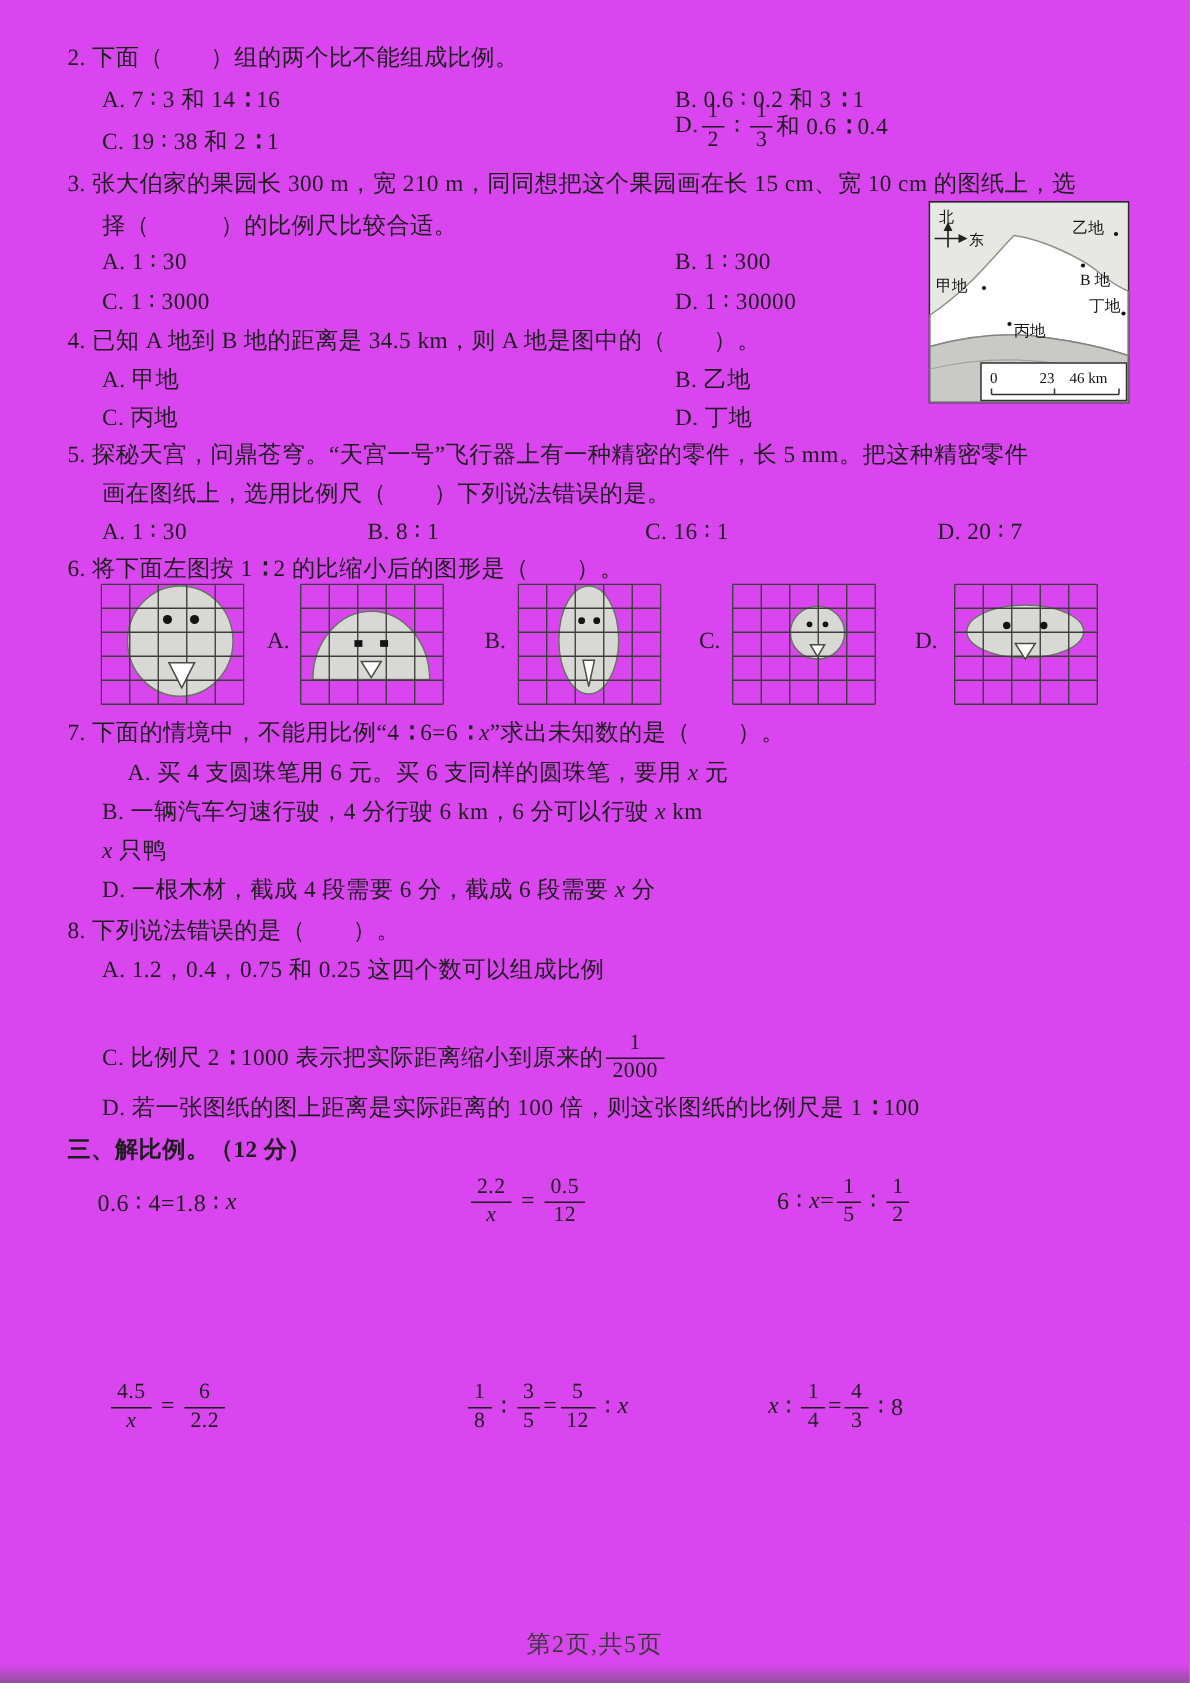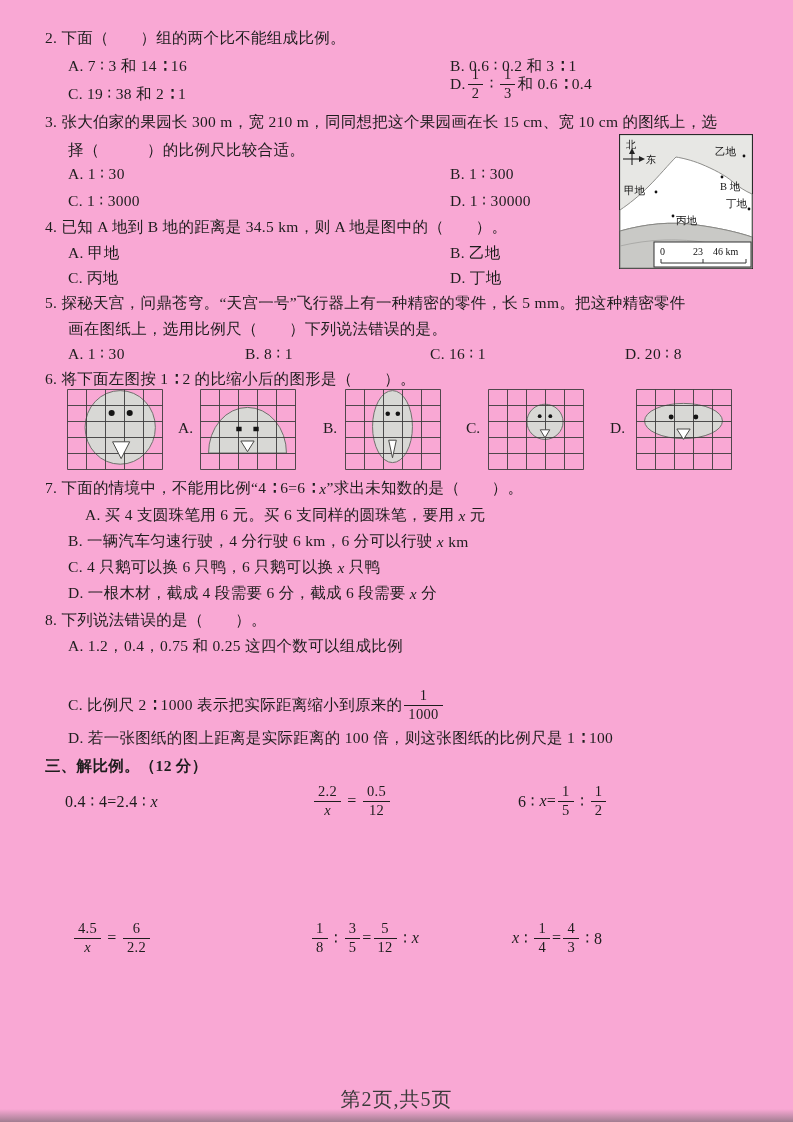--- a/index.html
+++ b/index.html
@@ -1,29 +1,29 @@
 <!DOCTYPE html>
 <html><head>
 <meta charset="utf-8">
 <style>
   html,body{margin:0;padding:0;background:#9a9a9a;}
-  .page{position:relative;width:793px;height:1122px;margin:0 auto;background:#f9a8d4;
+  .page{position:relative;width:793px;height:1122px;margin:0 auto;background:#d946ef;
         font-family:"Liberation Serif","DejaVu Serif",serif;color:#1d1d1d;overflow:hidden;}
   .line{position:absolute;font-size:15.5px;white-space:nowrap;letter-spacing:.3px;}
   .math{display:flex;align-items:center;white-space:nowrap;}
   .math span{white-space:pre;}
   .frac{display:inline-block;text-align:center;line-height:1.08;font-size:14.5px;margin:0 2px;}
   .frac .fn{display:block;padding:0 4px 1px;border-bottom:1.3px solid #1d1d1d;}
   .frac .fd{display:block;padding:1px 4px 0;}
   .var, .frac i{font-style:italic;font-family:"Liberation Serif",serif;}
   .eq{font-size:16px;}
   .gridfig{position:absolute;}
   .glabel{position:absolute;font-size:15.5px;}
   .footer{position:absolute;left:0;top:1086px;width:100%;text-align:center;
-          font-size:20px;color:#3a3a3a;letter-spacing:1px;}
+          font-size:16px;color:#3a3a3a;letter-spacing:1px;}
   .bottom-shade{position:absolute;left:0;bottom:0;width:100%;height:13px;
           background:linear-gradient(to bottom, rgba(120,120,120,0), rgba(90,90,90,.55));}
   .mapwrap{position:absolute;left:619px;top:134px;}
   svg text{font-family:"Liberation Serif","DejaVu Serif",serif;}
 </style>
 </head>
 <body>
 
 <div class="page">
 
@@ -83,21 +83,21 @@
   <div class="line" style="left:68px;top:243px">A. 甲地</div>
   <div class="line" style="left:450px;top:243px">B. 乙地</div>
   <div class="line" style="left:68px;top:268px">C. 丙地</div>
   <div class="line" style="left:450px;top:268px">D. 丁地</div>
 
   <div class="line" style="left:45px;top:293px">5. 探秘天宫，问鼎苍穹。“天宫一号”飞行器上有一种精密的零件，长 5 mm。把这种精密零件</div>
   <div class="line" style="left:68px;top:319px">画在图纸上，选用比例尺（　　）下列说法错误的是。</div>
   <div class="line" style="left:68px;top:345px">A. 1 ∶ 30</div>
   <div class="line" style="left:245px;top:345px">B. 8 ∶ 1</div>
   <div class="line" style="left:430px;top:345px">C. 16 ∶ 1</div>
-  <div class="line" style="left:625px;top:345px">D. 20 ∶ 8</div>
+  <div class="line" style="left:625px;top:345px">D. 20 ∶ 7</div>
 
   <div class="line" style="left:45px;top:369px">6. 将下面左图按 1 ∶ 2 的比缩小后的图形是（　　）。</div>
   <div class="gridfig" style="left:67px;top:389px"><svg width="96" height="81">
         <ellipse cx="53.199999999999996" cy="38.4" rx="35.15" ry="36.8" fill="#d8d8d5" stroke="#6f6f6c" stroke-width="1"></ellipse>
         <line x1="0.5" y1="0.5" x2="0.5" y2="80.5" stroke="#3c3c3c" stroke-width="0.9"></line>
         <line x1="19.5" y1="0.5" x2="19.5" y2="80.5" stroke="#3c3c3c" stroke-width="0.9"></line>
         <line x1="38.5" y1="0.5" x2="38.5" y2="80.5" stroke="#3c3c3c" stroke-width="0.9"></line>
         <line x1="57.5" y1="0.5" x2="57.5" y2="80.5" stroke="#3c3c3c" stroke-width="0.9"></line>
         <line x1="76.5" y1="0.5" x2="76.5" y2="80.5" stroke="#3c3c3c" stroke-width="0.9"></line>
         <line x1="95.5" y1="0.5" x2="95.5" y2="80.5" stroke="#3c3c3c" stroke-width="0.9"></line>
@@ -197,41 +197,40 @@
       <span>A. 买 4 支圆珠笔用 6 元。买 6 支同样的圆珠笔，要用 </span>
       <i class="var">x</i>
       <span> 元</span>
     </div>
   <div class="line math" style="left:68px;top:531px">
       <span>B. 一辆汽车匀速行驶，4 分行驶 6 km，6 分可以行驶 </span>
       <i class="var">x</i>
       <span> km</span>
     </div>
   <div class="line math" style="left:68px;top:557px">
-      <span>C. 4 只鹅可以换 6 只鸭，6 只鹅可以换 </span>
       <i class="var">x</i>
       <span> 只鸭</span>
     </div>
   <div class="line math" style="left:68px;top:583px">
       <span>D. 一根木材，截成 4 段需要 6 分，截成 6 段需要 </span>
       <i class="var">x</i>
       <span> 分</span>
     </div>
 
   <div class="line" style="left:45px;top:610px">8. 下列说法错误的是（　　）。</div>
   <div class="line" style="left:68px;top:636px">A. 1.2，0.4，0.75 和 0.25 这四个数可以组成比例</div>
   <div class="line math" style="left:68px;top:683px;height:44px">
       <span>C. 比例尺 2 ∶ 1000 表示把实际距离缩小到原来的</span>
-      <span class="frac"><span class="fn">1</span><span class="fd">1000</span></span>
+      <span class="frac"><span class="fn">1</span><span class="fd">2000</span></span>
     </div>
   <div class="line" style="left:68px;top:728px">D. 若一张图纸的图上距离是实际距离的 100 倍，则这张图纸的比例尺是 1 ∶ 100</div>
 
   <div class="line" style="left:45px;top:756px;font-weight:bold">三、解比例。（12 分）</div>
   <div class="line math eq" style="left:65px;top:792px">
-      <span>0.4 ∶ 4=2.4 ∶ </span>
+      <span>0.6 ∶ 4=1.8 ∶ </span>
       <i class="var">x</i>
     </div>
   <div class="line math eq" style="left:312px;top:775px;height:52px">
       <span class="frac"><span class="fn">2.2</span><span class="fd"><i>x</i></span></span>
       <span> = </span>
       <span class="frac"><span class="fn">0.5</span><span class="fd">12</span></span>
     </div>
   <div class="line math eq" style="left:518px;top:775px;height:52px">
       <span>6 ∶ </span>
       <i class="var">x</i>

